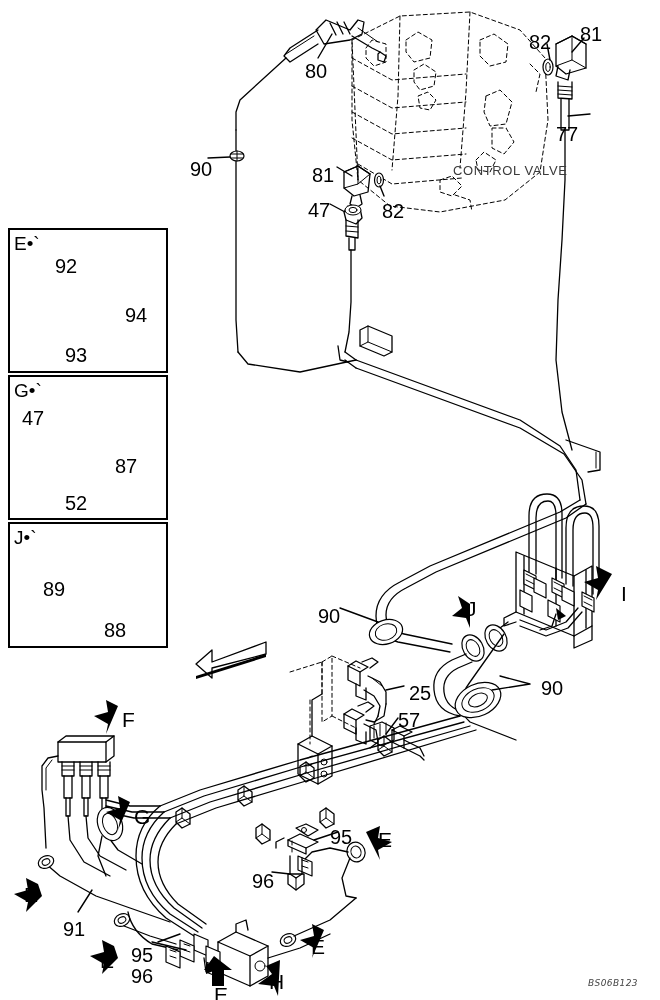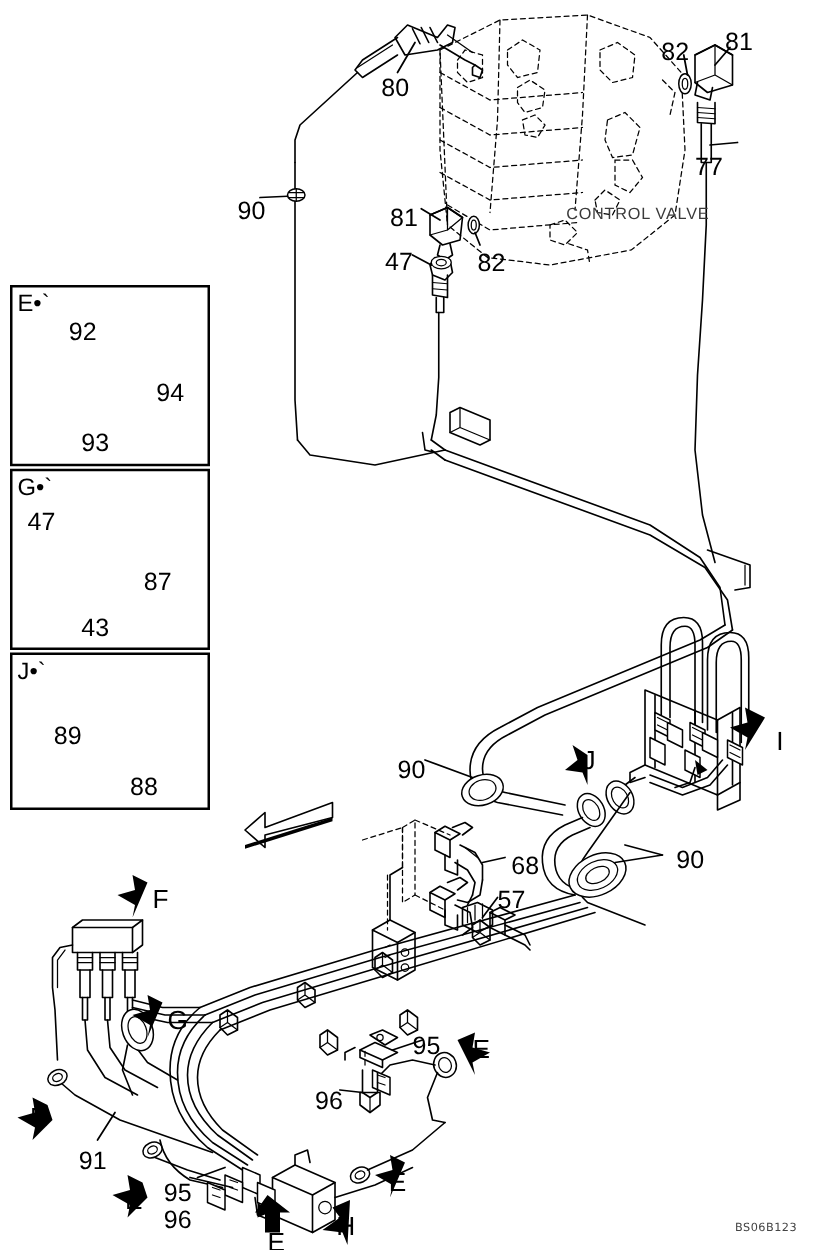--- a/index.html
+++ b/index.html
@@ -43,20 +43,21 @@
   .cv-label {
     font-size: 13px;
     letter-spacing: 0.6px;
     color: #3a3a3a;
   }
   .code {
     font-family: "DejaVu Sans", "Liberation Sans", sans-serif;
     font-size: 9px;
     letter-spacing: 0.4px;
     color: #444;
+    font-style: italic;
   }
   .inset-box {
     position: absolute;
     border: 2px solid #000;
     background: #fff;
     box-sizing: border-box;
   }
 </style>
 </head>
 <body>
@@ -519,21 +520,21 @@
       <div class="lbl num" style="left: 305px; top: 61px;">80</div>
       <div class="lbl num" style="left: 529px; top: 32px;">82</div>
       <div class="lbl num" style="left: 580px; top: 24px;">81</div>
       <div class="lbl num" style="left: 556px; top: 112px; margin-top: 12px;">77</div>
       <div class="lbl num" style="left: 190px; top: 159px;">90</div>
       <div class="lbl num" style="left: 312px; top: 165px;">81</div>
       <div class="lbl num" style="left: 382px; top: 201px;">82</div>
       <div class="lbl num" style="left: 308px; top: 200px;">47</div>
       <div class="lbl num" style="left: 318px; top: 606px;">90</div>
       <div class="lbl num" style="left: 541px; top: 678px;">90</div>
-      <div class="lbl num" style="left: 409px; top: 683px;">68</div>
+      <div class="lbl num" style="left: 409px; top: 683px;">25</div>
       <div class="lbl num" style="left: 398px; top: 710px;">57</div>
       <div class="lbl num" style="left: 330px; top: 827px;">95</div>
       <div class="lbl num" style="left: 252px; top: 871px;">96</div>
       <div class="lbl num" style="left: 63px; top: 919px;">91</div>
       <div class="lbl num" style="left: 131px; top: 945px;">95</div>
       <div class="lbl num" style="left: 131px; top: 966px;">96</div>
       <div class="lbl letter" style="left: 621px; top: 583px;">I</div>
       <div class="lbl letter" style="left: 466px; top: 598px;">J</div>
       <div class="lbl letter" style="left: 122px; top: 709px;">F</div>
       <div class="lbl letter" style="left: 134px; top: 806px;">G</div>
@@ -543,21 +544,21 @@
       <div class="lbl letter" style="left: 311px; top: 936px;">E</div>
       <div class="lbl letter" style="left: 214px; top: 984px;">E</div>
       <div class="lbl letter" style="left: 269px; top: 971px;">H</div>
       <div class="lbl inset-tag" style="left: 14px; top: 234px;">E•`</div>
       <div class="lbl num" style="left: 22px; top: 256px; margin-left: 33px;">92</div>
       <div class="lbl num" style="left: 125px; top: 305px;">94</div>
       <div class="lbl num" style="left: 65px; top: 345px;">93</div>
       <div class="lbl inset-tag" style="left: 14px; top: 381px;">G•`</div>
       <div class="lbl num" style="left: 22px; top: 408px;">47</div>
       <div class="lbl num" style="left: 115px; top: 456px;">87</div>
-      <div class="lbl num" style="left: 65px; top: 493px;">43</div>
+      <div class="lbl num" style="left: 65px; top: 493px;">52</div>
       <div class="lbl inset-tag" style="left: 14px; top: 528px;">J•`</div>
       <div class="lbl num" style="left: 43px; top: 543px; margin-top: 36px;">89</div>
       <div class="lbl num" style="left: 104px; top: 620px;">88</div>
     </div>
 
   <div class="lbl cv-label" style="left:453px; top:152px;margin-top:12px;">CONTROL VALVE</div>
 
   <div class="lbl code" style="left:588px; top:979px;">BS06B123</div>
 
 </div>

